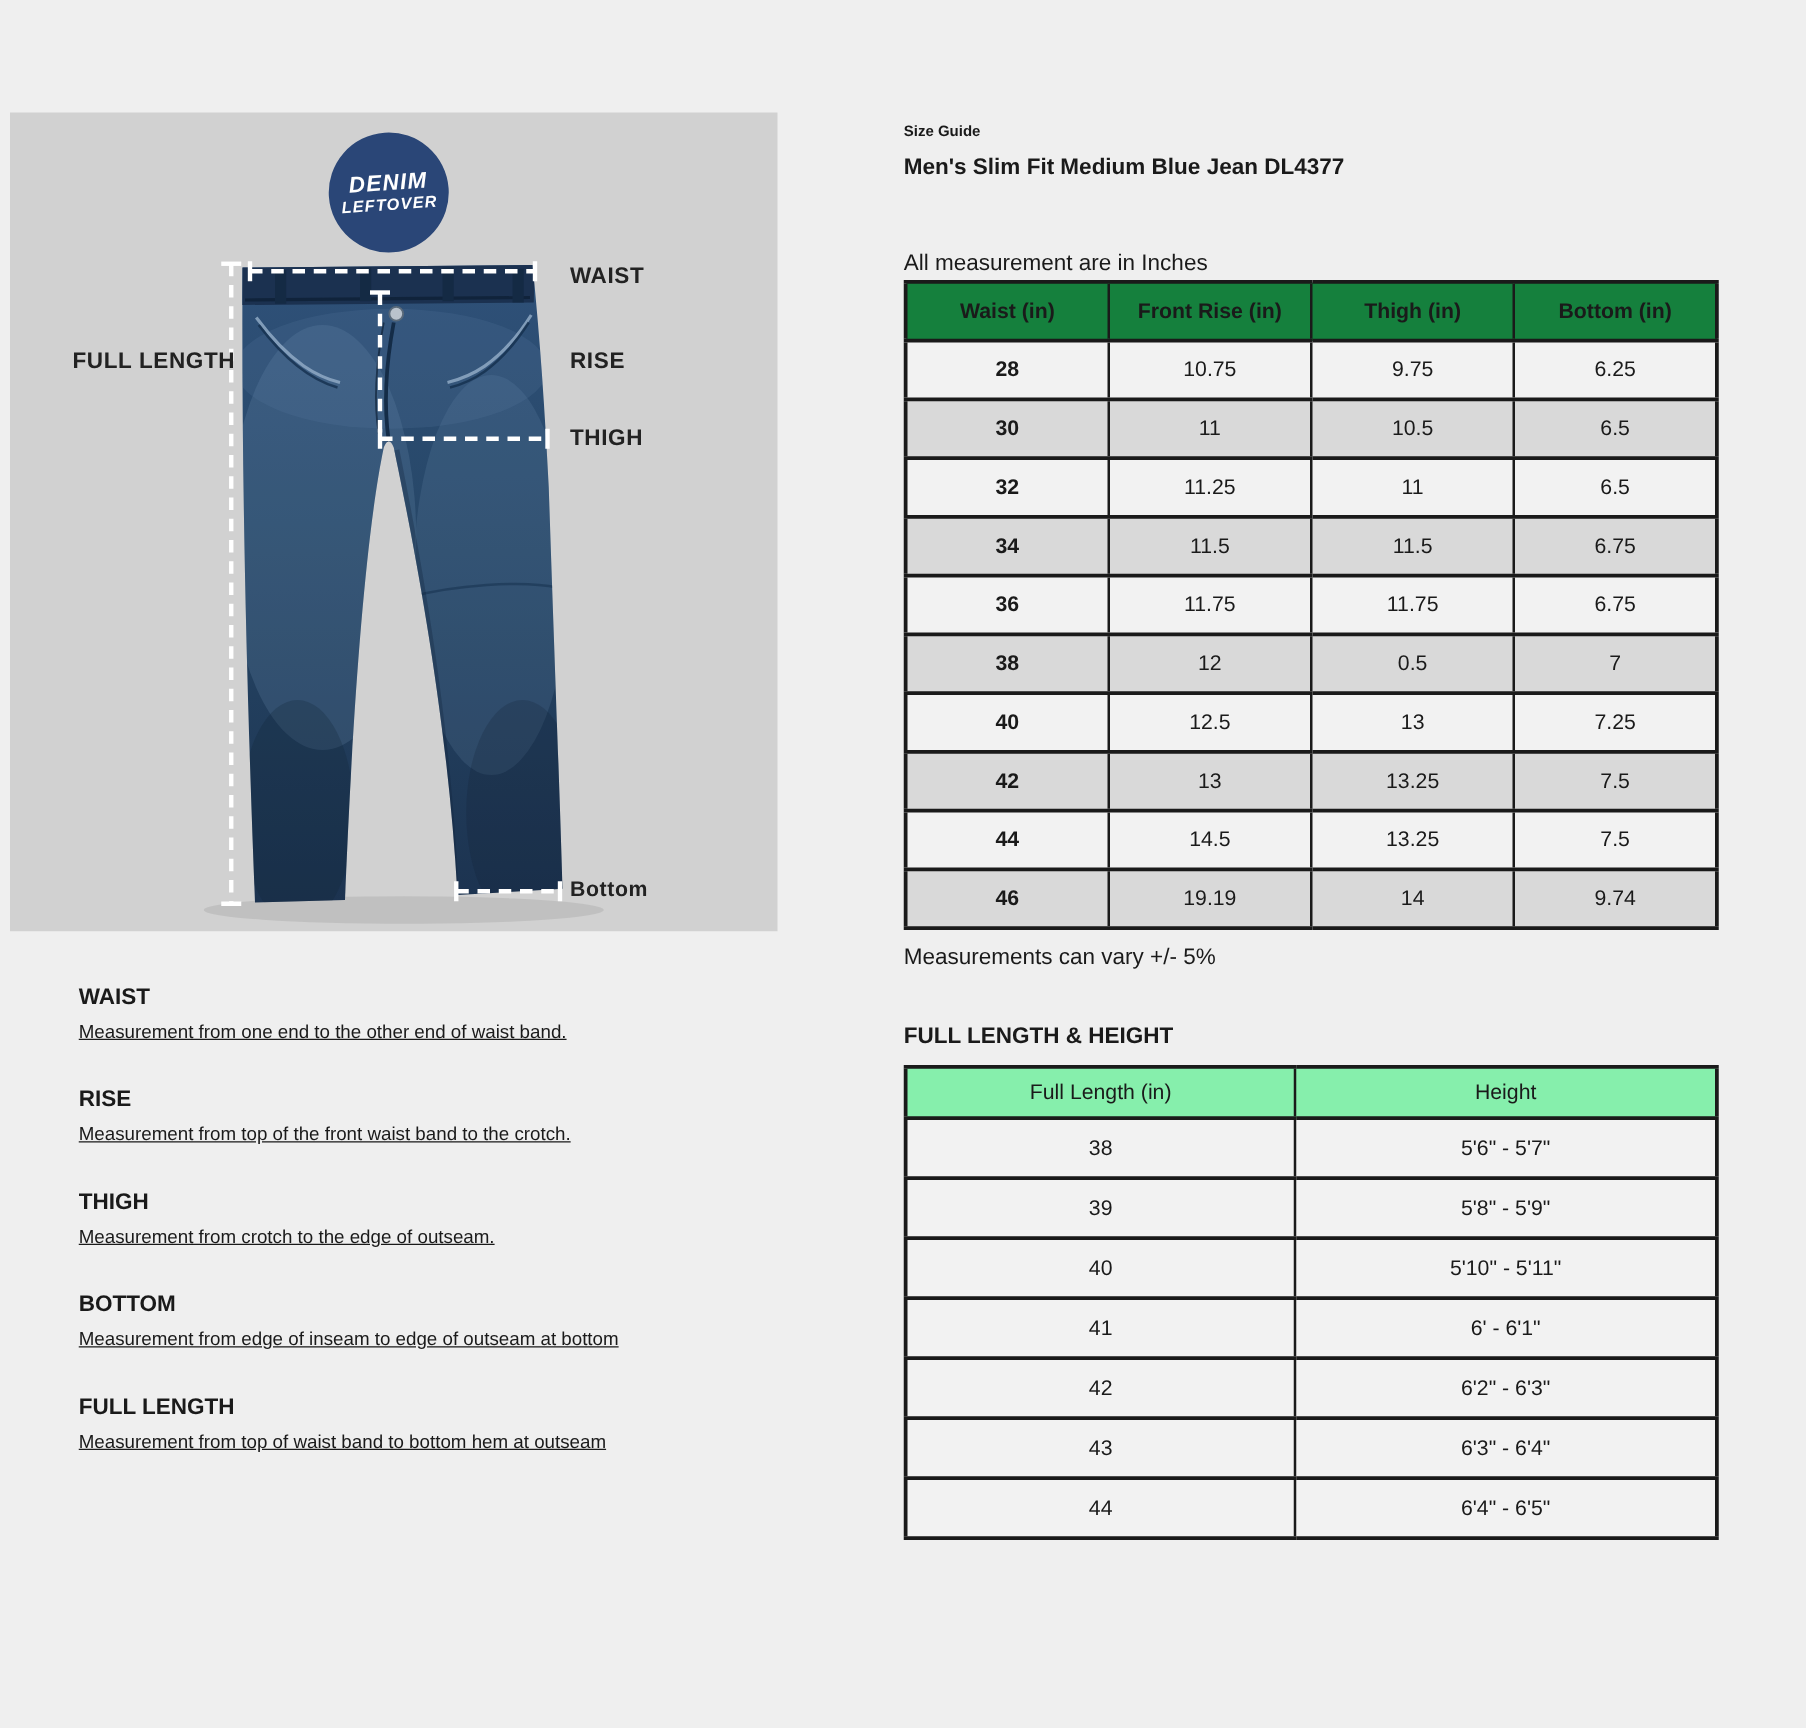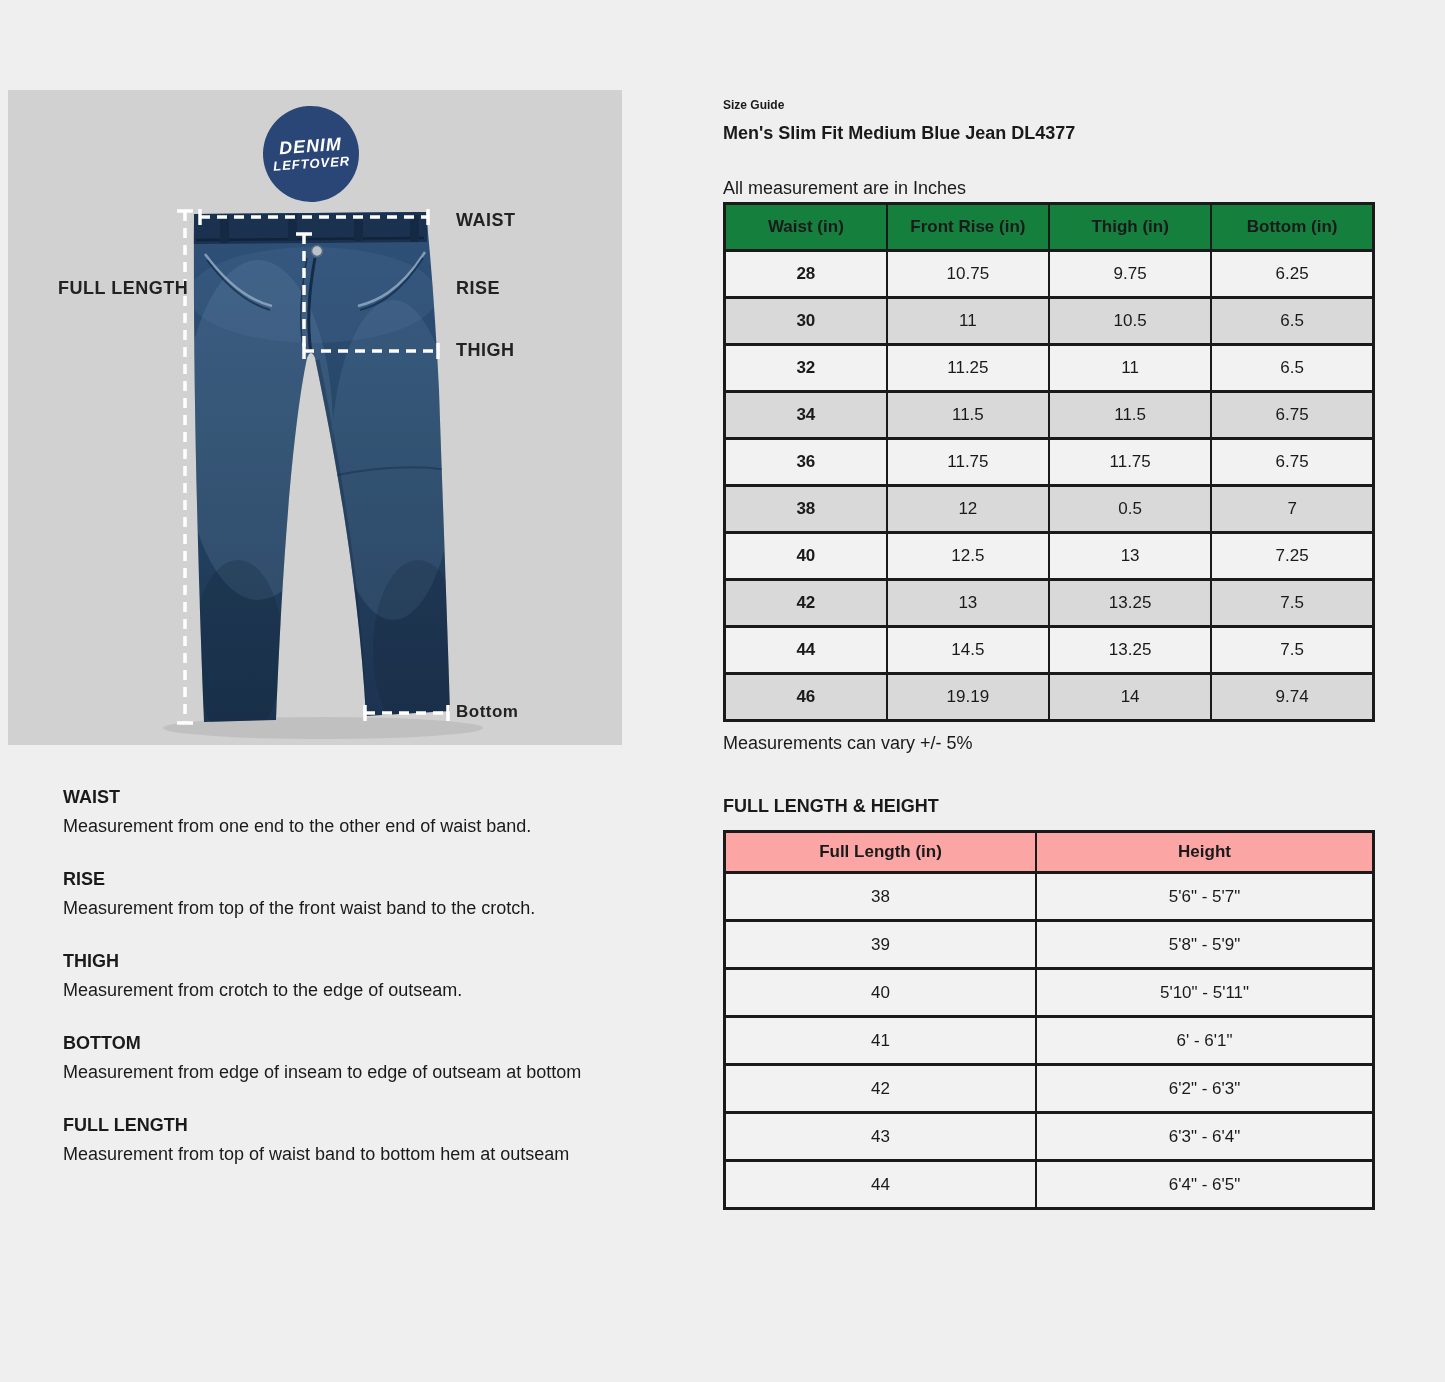--- a/index.html
+++ b/index.html
@@ -21,46 +21,46 @@
   .meas-lbl{position:absolute;font-weight:bold;font-size:18px;color:#222;letter-spacing:.5px;line-height:22px;}
   .lbl-waist{left:448px;top:119px;}
   .lbl-rise{left:448px;top:187px;}
   .lbl-thigh{left:448px;top:249px;}
   .lbl-fulllength{left:50px;top:187px;}
   .lbl-bottom{left:448px;top:611px;font-size:17px;}
   
   .definitions{position:absolute;left:63px;top:784px;width:560px;}
   .def-block{margin-bottom:24px;}
   .def-term{font-weight:bold;font-size:18px;line-height:26px;}
-  .def-desc{font-size:18px;line-height:32px;}
+  .def-desc{font-size:15px;line-height:32px;text-decoration:underline;}
   
   .right-col{position:absolute;left:723px;top:88px;width:652px;}
   .sg-title{font-weight:bold;font-size:12px;line-height:22px;padding-top:6px;margin:0;}
   .product-line{margin-top:40px;font-size:18px;line-height:26px;}
   .product-line .pc-label{font-weight:bold;}
   .product-line .pc-value{margin-left:22px;font-weight:normal;}
   .product-line .rise-tag{margin-left:92px;font-weight:bold;}
   .product-name{font-weight:bold;font-size:18px;line-height:30px;margin-top:2px;}
-  .units-note{font-size:18px;margin-top:28px;line-height:24px;}
+  .units-note{font-size:18px;margin-top:50px;line-height:24px;}
   table{border-collapse:collapse;width:652px;table-layout:fixed;border:3px solid #1a1a1a;}
   th,td{
     border-left:2px solid #1a1a1a;border-right:2px solid #1a1a1a;
     border-top:3px solid #1a1a1a;border-bottom:3px solid #1a1a1a;
     text-align:center;vertical-align:middle;font-size:17px;padding:0;
   }
   #size-table{margin-top:2px;}
   #size-table th{background:#15803d;font-weight:bold;height:44px;}
   #size-table td{height:44px;}
   #size-table tbody tr:nth-child(odd) td{background:#f2f2f2;}
   #size-table tbody tr:nth-child(even) td{background:#d9d9d9;}
   #size-table td.bold{font-weight:bold;}
   .variance-note{font-size:18px;margin-top:8px;line-height:26px;}
   .fl-heading{font-weight:bold;font-size:18px;margin-top:38px;line-height:24px;}
   #length-table{margin-top:12px;}
-  #length-table th{background:#fca5a5;font-weight:bold;height:38px;}
+  #length-table th{background:#86efac;font-weight:normal;height:38px;}
   #length-table td{background:#f2f2f2;height:45px;}
   #length-table col.c1{width:48%;}
   #length-table col.c2{width:52%;}
 </style>
 </head>
 <body>
 
 <div class="photo-panel">
 
   <svg class="jeans-svg" width="614" height="655" viewBox="0 0 614 655">

